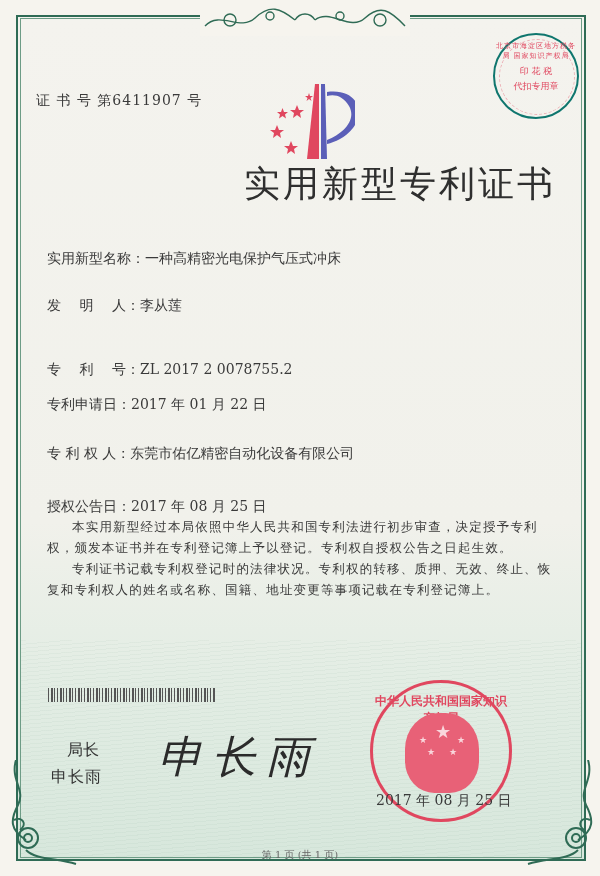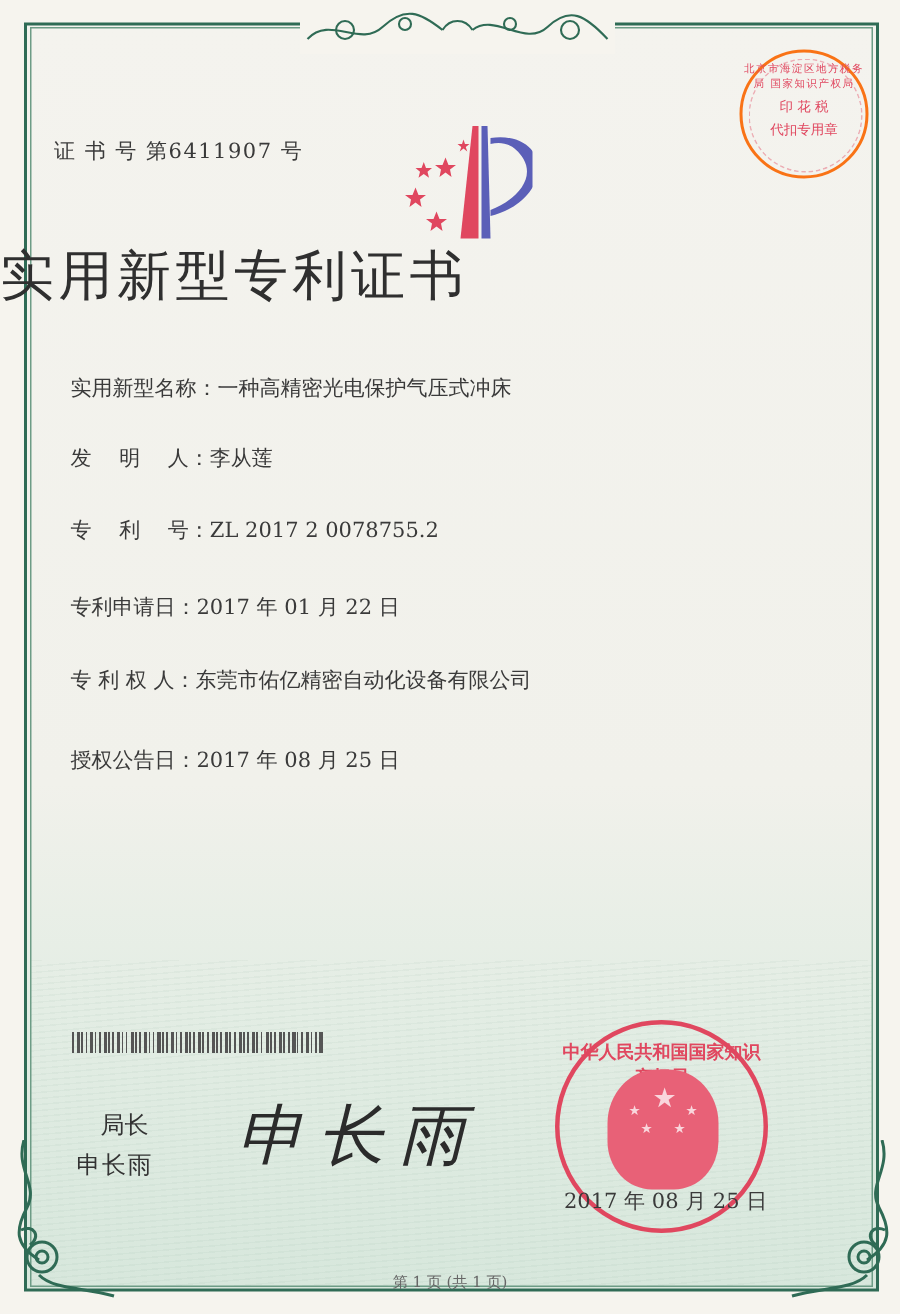--- a/index.html
+++ b/index.html
@@ -22,25 +22,25 @@
     position:absolute; left:20px; top:640px; width:562px; height:218px;
     background:repeating-linear-gradient(175deg, rgba(120,160,140,0.07) 0px, rgba(120,160,140,0.07) 1px, transparent 1px, transparent 4px);
   }
   .ornament { position:absolute; color:#2f6b55; }
   .orn-top { left:200px; top:2px; width:210px; height:34px; background:#f6f4ee; }
   .orn-bl { left:6px; top:760px; width:80px; height:110px; }
   .orn-br { left:518px; top:760px; width:80px; height:110px; }
 
   .cert-no { position:absolute; left:36px; top:70px; font-size:14px; letter-spacing:1px;margin-top:22px; }
   .logo { position:absolute; left:255px; top:60px; width:100px; height:105px; }
-  .title { position:absolute; left:0; width:556px; top:160px; text-align:left;
+  .title { position:absolute; left:0; width:556px; top:160px; text-align:right;
     font-family:"DejaVu Sans", "Liberation Sans", sans-serif; font-size:36px; color:#2f2f2f; letter-spacing:3px; }
 
   .tax-seal { position:absolute; left:493px; top:33px; width:86px; height:86px; border-radius:50%;
-    border:2px solid #f97316; box-sizing:border-box; color:#e0475f; font-size:9px; text-align:center; }
+    border:2px solid #0f766e; box-sizing:border-box; color:#e0475f; font-size:9px; text-align:center; }
   .tax-seal .ring { position:absolute; left:4px; top:4px; width:74px; height:74px; border-radius:50%; border:1px dashed rgba(224,71,95,0.4); }
   .tax-seal .l1 { position:absolute; top:30px; width:100%; }
   .tax-seal .l2 { position:absolute; top:45px; width:100%;font-family:Liberation Mono, monospace; }
   .tax-seal .arc { position:absolute; top:6px; width:100%; font-size:7px; letter-spacing:1px; }
 
   .field { position:absolute; left:47px; font-size:14px; white-space:nowrap; }
   .field .lbl { display:inline-block; }
   .field .val { display:inline; }
 
   .para { position:absolute; left:47px; width:516px; font-size:12.5px; line-height:21px; letter-spacing:1.2px; }
@@ -120,34 +120,36 @@
   <div class="l1">印 花 税</div>
   <div class="l2">代扣专用章</div>
 </div>
 
 <div class="field" style="top:250px;">
   <span class="lbl">实用新型名称：</span><span class="val">一种高精密光电保护气压式冲床</span>
 </div>
 <div class="field" style="top:297px;">
   <span class="lbl">发　 明　 人：</span><span class="val">李从莲</span>
 </div>
-<div class="field" style="top:345px;">
+<div class="field" style="top:361px;">
   <span class="lbl">专　 利　 号：</span><span class="val">ZL 2017 2 0078755.2</span>
 </div>
 <div class="field" style="top:396px;">
   <span class="lbl">专利申请日：</span><span class="val">2017 年 01 月 22 日</span>
 </div>
 <div class="field" style="top:445px;text-align:right;">
   <span class="lbl">专 利 权 人：</span><span class="val">东莞市佑亿精密自动化设备有限公司</span>
 </div>
 <div class="field" style="top:498px;">
   <span class="lbl">授权公告日：</span><span class="val">2017 年 08 月 25 日</span>
 </div>
 
 <div class="para" style="top:516px;">
+  <p>本实用新型经过本局依照中华人民共和国专利法进行初步审查，决定授予专利权，颁发本证书并在专利登记簿上予以登记。专利权自授权公告之日起生效。</p>
+  <p>专利证书记载专利权登记时的法律状况。专利权的转移、质押、无效、终止、恢复和专利权人的姓名或名称、国籍、地址变更等事项记载在专利登记簿上。</p>
 </div>
 
 <div class="barcode"></div>
 
 <div class="director-title">局长</div>
 <div class="director-name">申长雨</div>
 <div class="signature">申长雨</div>
 
 <div class="nat-seal">
   <div class="arc">中华人民共和国国家知识产权局</div>

